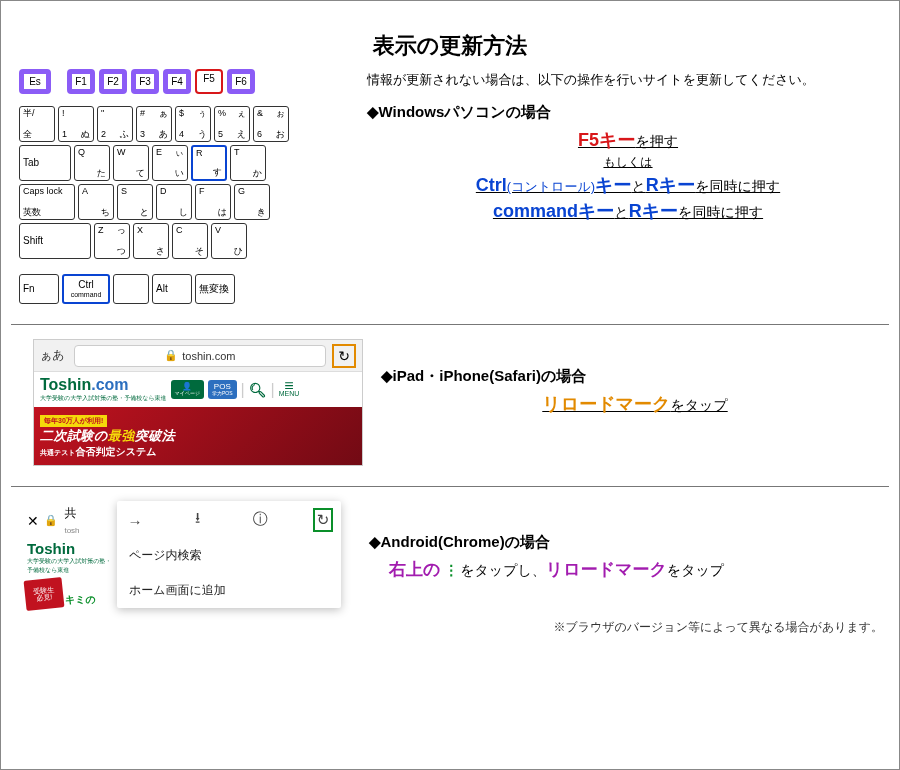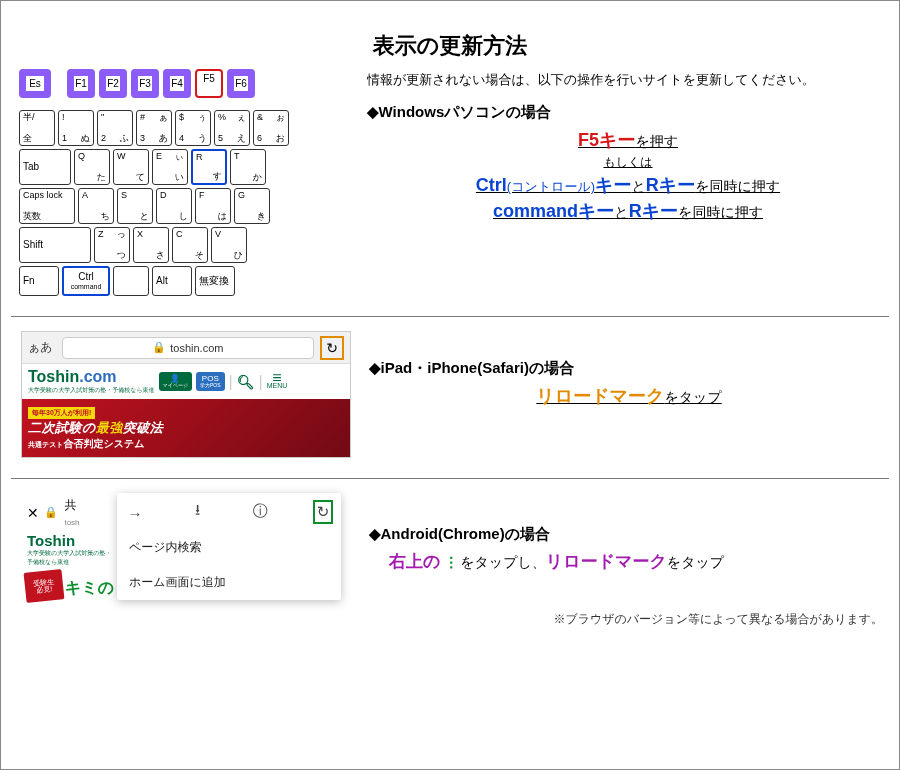--- a/index.html
+++ b/index.html
@@ -15,37 +15,37 @@
 .center { text-align: center; text-decoration: underline; }
 .em-red { color: #d8171a; font-weight: 700; font-size: 18px; }
 .em-blue { color: #0944d2; font-weight: 700; font-size: 18px; }
 .em-orange { color: #e28a00; font-weight: 700; font-size: 18px; }
 .em-green { color: #a21caf; font-weight: 700; font-size: 17px; }
 hr.sep { border: none; border-top: 1px solid #777; margin: 20px 0 14px; }
 
 
 .kbd { width: 330px; margin-left: 8px; }
 .frow { display: flex; gap: 4px; margin-bottom: 12px; }
-.fk { border: 7px solid #8b5cf6; border-radius: 4px; font-size: 10px; text-align: center; padding: 2px 0; background: #fff; width: 28px; }
+.fk { border: 5px solid #8b5cf6; border-radius: 4px; font-size: 10px; text-align: center; padding: 2px 0; background: #fff; width: 28px; }
 .fk.es { width: 32px; }
 .fk.gap { border: none; width: 8px; }
 .hl-red { border: 2.5px solid #d8171a !important; }
 .hl-blue { border: 2.5px solid #0944d2 !important; }
 .kgrid { display: flex; flex-direction: column; gap: 3px; }
 .krow { display: flex; gap: 3px; align-items: stretch; height: 36px; }
 .key { border: 1px solid #333; border-radius: 3px; background: #fff; font-size: 9px; line-height: 1.05; padding: 2px 3px; display: flex; flex-direction: column; justify-content: space-between; overflow: hidden; }
 .key .top { display: flex; justify-content: space-between; }
 .key .bot { display: flex; justify-content: space-between; align-items: flex-end; }
 .w1 { width: 36px; } .wTab { width: 52px; } .wCaps { width: 56px; } .wShift { width: 72px; } .wFn { width: 40px; } .wCtrl { width: 48px; } .wAlt { width: 40px; } .wMu { width: 40px; }
-.krow.botr { height: 30px; }
+.krow.botr { height: 30px; margin-top: 12px; }
 .key.small { font-size: 10px; justify-content: center; }
 .key.ctrl { font-size: 10px; text-align: center; justify-content: center; align-items: center; }
 
 
-.saf { width: 330px; border: 1px solid #ccc; background: #f7f7f7; margin-left: 10px; }
+.saf { width: 330px; border: 1px solid #ccc; background: #f7f7f7; margin-left: 22px; }
 .saf-bar { display: flex; align-items: center; height: 32px; background: #f1f1f1; padding: 0 6px; gap: 6px; border-bottom: 1px solid #ddd; }
 .aa { font-size: 12px; color: #333; width: 28px; }
 .addr { flex: 1; background: #fff; border: 1px solid #ccc; border-radius: 4px; height: 22px; display: flex; align-items: center; justify-content: center; gap: 4px; font-size: 11px; color: #333; }
 .reload { width: 24px; height: 24px; border: 2.5px solid #e28a00; display: flex; align-items: center; justify-content: center; font-size: 14px; }
 .saf-body { display: flex; align-items: center; gap: 4px; padding: 4px 6px; background: #fff; }
 .logo { font-size: 16px; font-weight: 900; }
 .logo .t { color: #006a3d; }
 .logo .c { color: #2c6fbf; }
 .sub { font-size: 6px; color: #006a3d; }
 .pill { background: #006a3d; color: #fff; border-radius: 3px; font-size: 8px; padding: 3px 4px; display: inline-flex; flex-direction: column; align-items: center; line-height: 1; }
@@ -63,21 +63,21 @@
 .chr { width: 330px; background: #fff; margin-left: 10px; position: relative; display: flex; }
 .chr-left { width: 98px; }
 .chr-top { display: flex; align-items: center; gap: 6px; padding: 4px 6px; font-size: 12px; }
 .close { font-size: 14px; }
 .lock { font-size: 11px; }
 .logo2 { font-size: 15px; font-weight: 900; padding: 0 6px; }
 .logo2 .t { color: #006a3d; }
 .chr-sub { font-size: 6px; color: #006a3d; padding: 0 6px 2px; }
 .chr-bnr { background: #fff; padding: 2px 4px 0; display: flex; gap: 2px; }
 .stamp { background: #c1121f; color: #fff; font-size: 7px; width: 38px; height: 30px; display: flex; flex-direction: column; align-items: center; justify-content: center; border-radius: 2px; transform: rotate(-6deg); line-height: 1.05; }
-.kimi { font-size: 16px; font-weight: 700; color: #0a8f2a; align-self: flex-end; padding-bottom: 2px; }
+.kimi { font-size: 10px; font-weight: 700; color: #0a8f2a; align-self: flex-end; padding-bottom: 2px; }
 .overlay { position: absolute; left: 96px; top: 0; width: 224px; background: #fff; box-shadow: 0 2px 10px rgba(0,0,0,0.25); border-radius: 2px; }
 .ov-top { display: flex; align-items: center; justify-content: space-between; padding: 6px 8px; }
 .ov-top span { font-size: 15px; color: #444; width: 20px; text-align: center; }
 .ov-reload { border: 2.5px solid #0a8f2a; width: 24px; height: 24px; display: flex; align-items: center; justify-content: center; }
 .ov-item { font-size: 12px; padding: 9px 12px; color: #222; }
 .note { text-align: right; font-size: 12px; color: #333; margin: 10px 6px 0 0; }
 .dots { color: #0a8f2a; font-weight: 900; letter-spacing: -2px; }
 </style>
 </head>
 <body>

